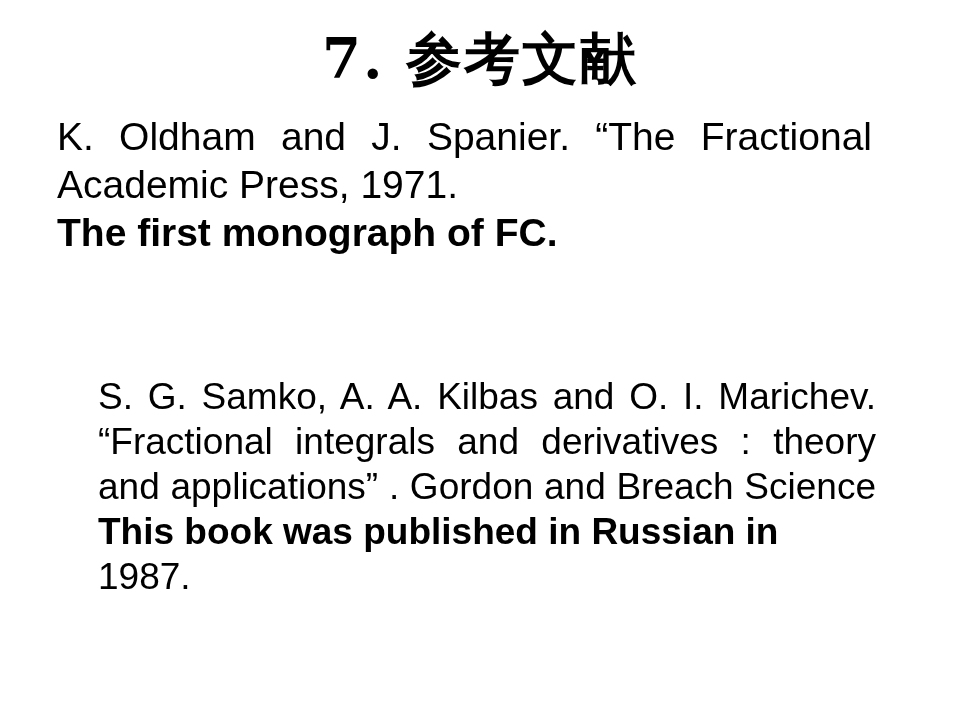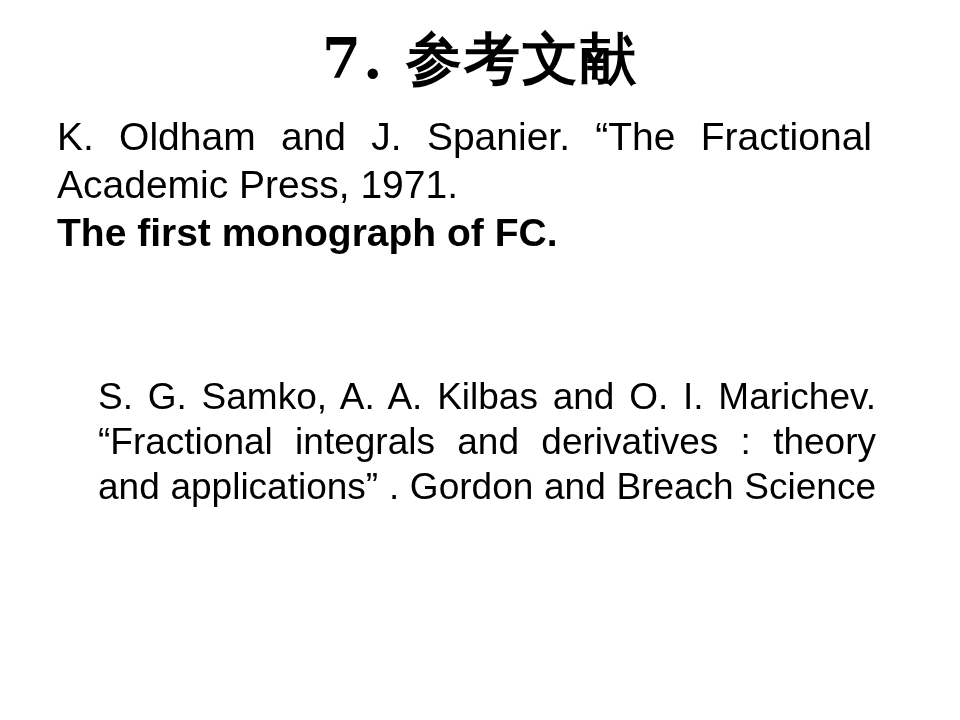--- a/index.html
+++ b/index.html
@@ -87,18 +87,19 @@
   <div class="ref ref1">
     <div class="line just"><span class="seg-regular">K. Oldham and J. Spanier. </span><span class="seg-italic">“The Fractional</span></div>
     <div class="line"><span class="seg-regular">Academic Press, 1971.</span></div>
     <div class="line"><span class="seg-bold">The first monograph of FC.</span></div>
   </div>
 
   <div class="ref ref2">
     <div class="line just"><span class="seg-regular">S. G. Samko, A. A. Kilbas and O. I. Marichev.</span></div>
     <div class="line just"><span class="seg-italic">“Fractional integrals and derivatives : theory</span></div>
     <div class="line just"><span class="seg-italic">and applications</span><span class="seg-regular">” . Gordon and Breach Science</span></div>
+    <div class="line"><span class="seg-bold">This book was published in Russian in </span><span class="seg-regular">1987.</span></div>
   </div>
 
   <div class="footer-date">1/11/2015</div>
   <div class="footer-page">21</div>
 
 </div>
 
 </body></html>

